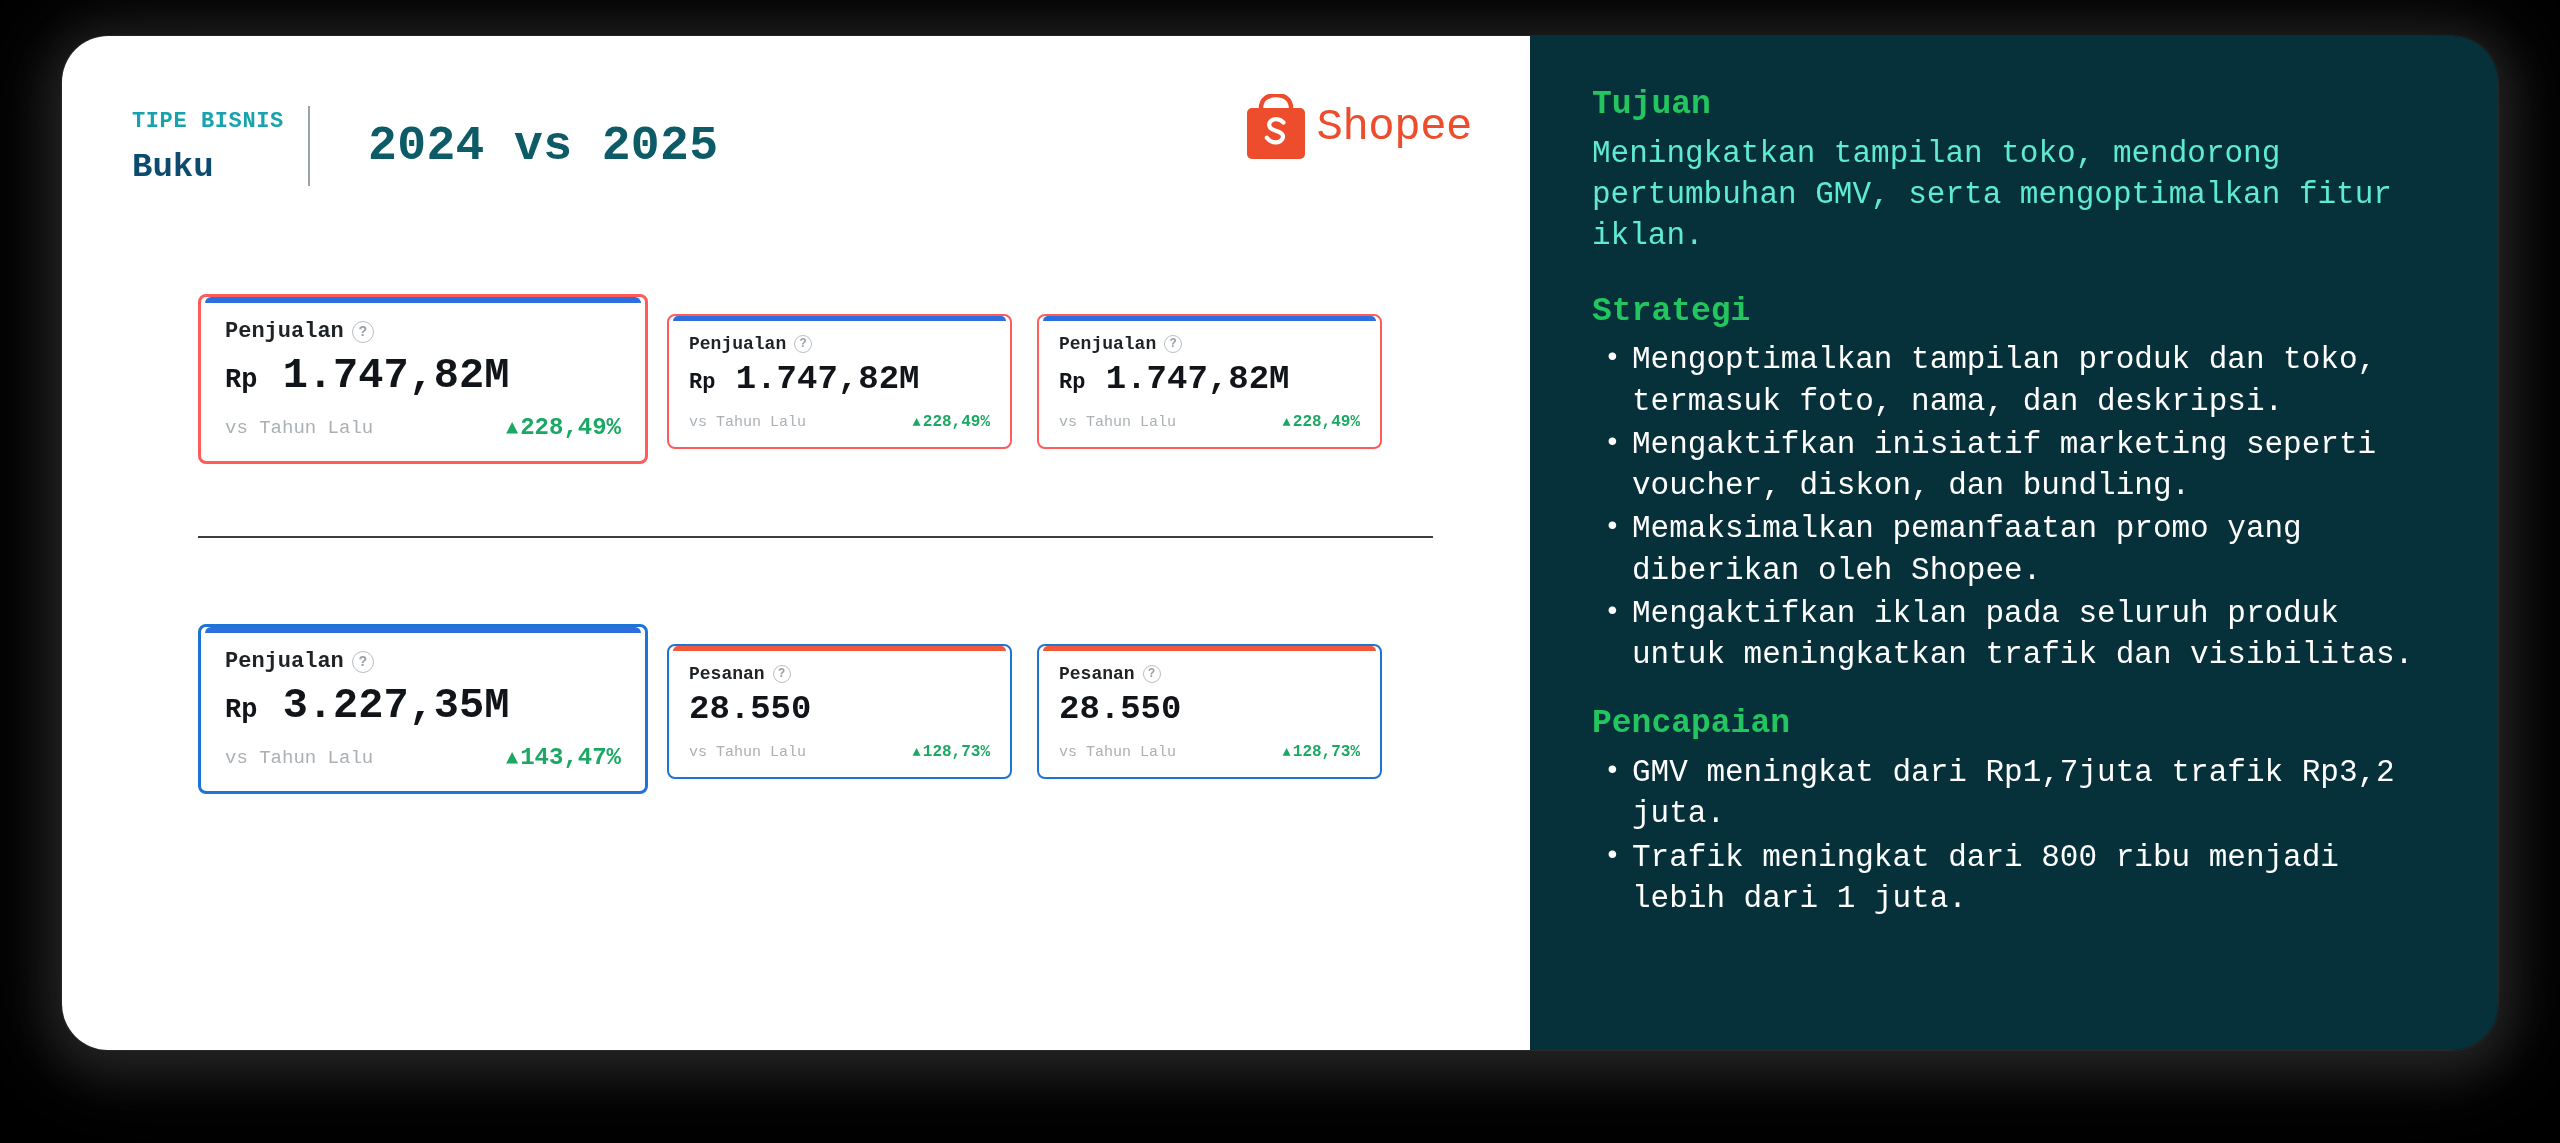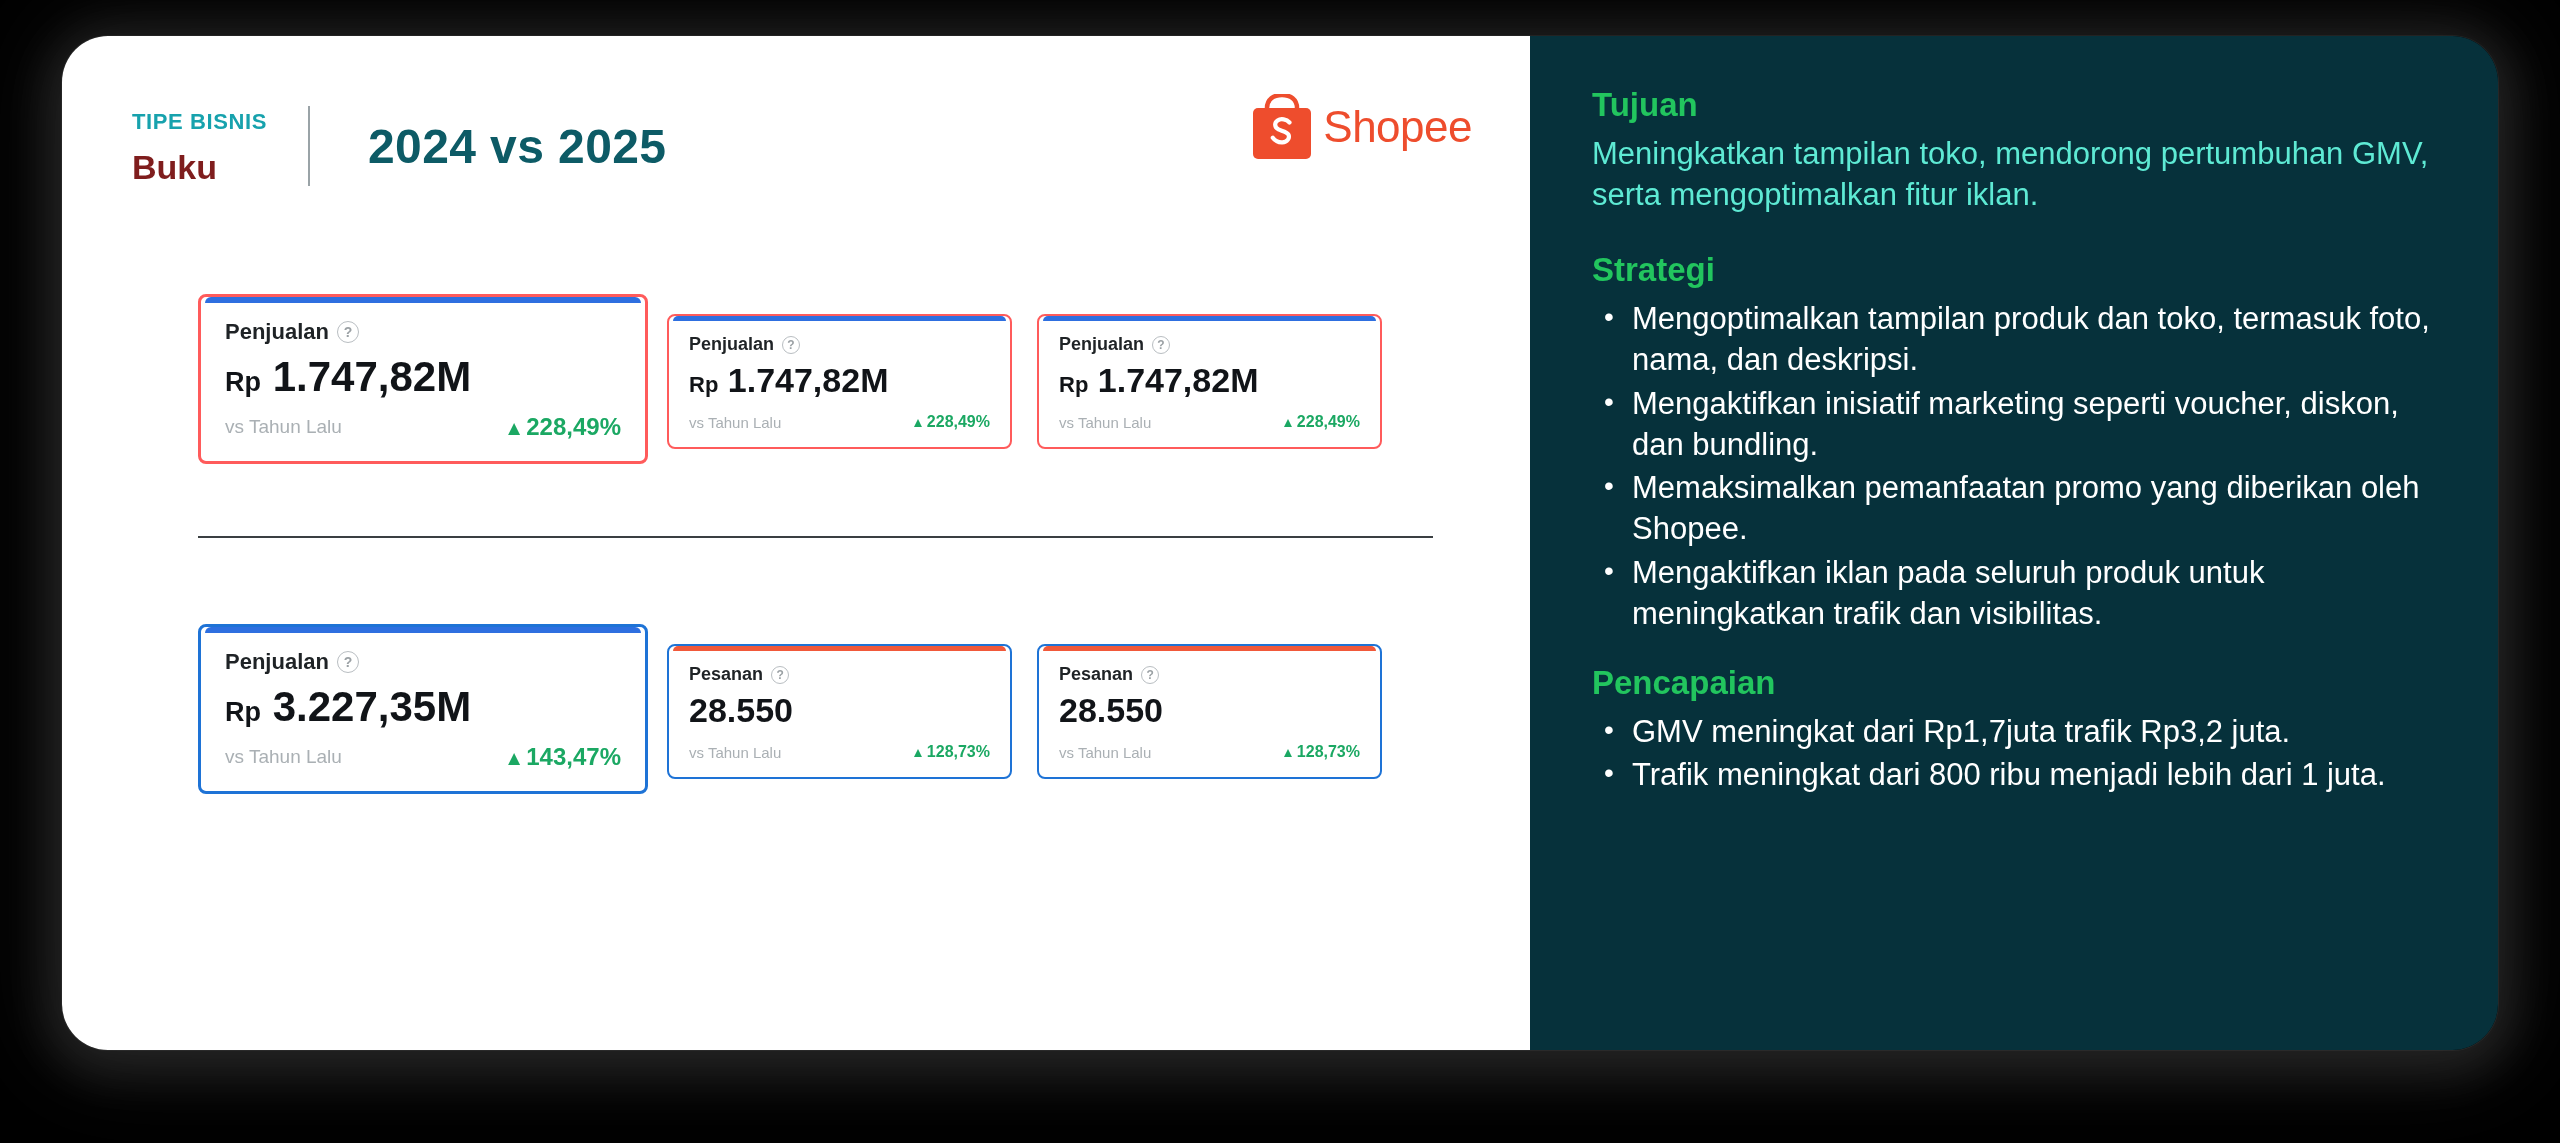--- a/index.html
+++ b/index.html
@@ -7,20 +7,21 @@
   html, body {
     width: 2560px; height: 1143px;
     background: #000000;
     font-family: "Liberation Sans", sans-serif;
     overflow: hidden;
   }
   #slide-root {
     position: relative;
     width: 2237px; height: 1143px;
     background: #000000;
+    font-family: Liberation Mono, monospace;
   }
 
   
   .canvas {
     position: absolute;
     left: 62px; top: 36px;
     width: 2436px; height: 1014px;
     border-radius: 46px;
     overflow: hidden;
     display: flex;
@@ -53,21 +54,21 @@
     padding-top: 4px;
   }
   .biz-label {
     color: #17A2AD;
     font-size: 22px;
     font-weight: 600;
     letter-spacing: 0.6px;
     line-height: 1.25;
   }
   .biz-value {
-    color: #7f1d1d;
+    color: #0c4a6e;
     font-size: 34px;
     font-weight: 700;
     line-height: 1.25;
     margin-top: 10px;
   }
   .vdiv {
     width: 2px;
     height: 80px;
     background: #9aa3a7;
     margin-left: 6px;

